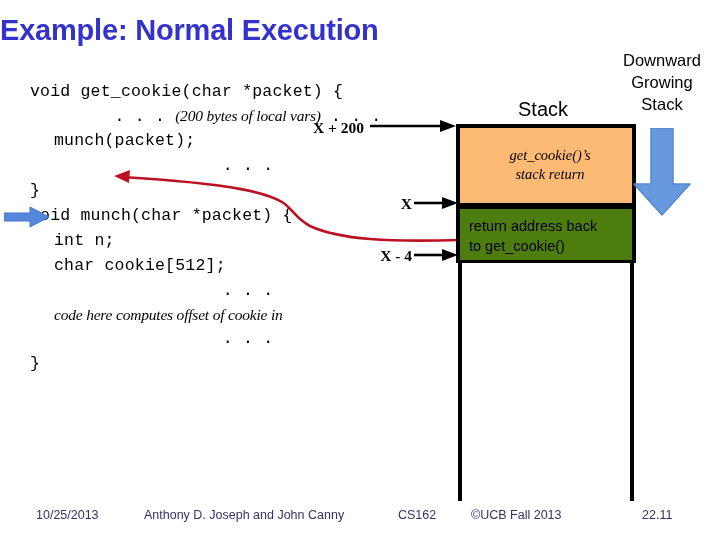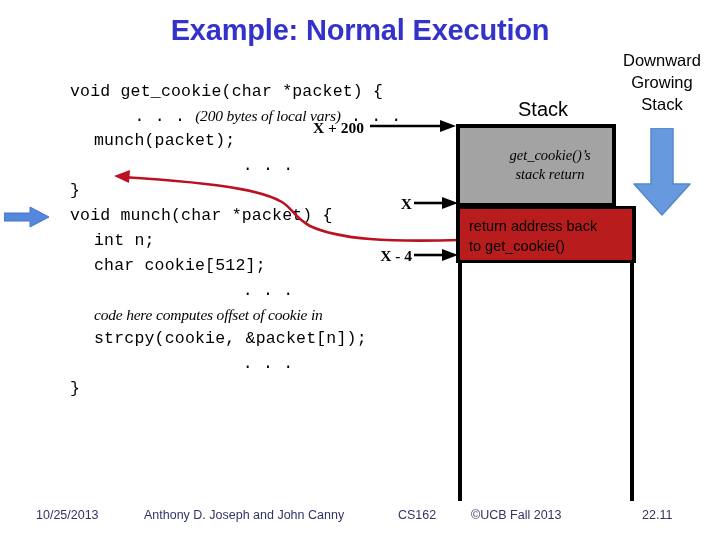--- a/index.html
+++ b/index.html
@@ -15,21 +15,21 @@
     font-family: "Liberation Sans", sans-serif;
     -webkit-font-smoothing: none;
   }
 
   
   #slide-title {
     position: absolute;
     left: 0;
     top: 14px;
     width: 720px;
-    text-align: center;
+    text-align: left;
     font-family: "Liberation Sans", sans-serif;
     font-weight: bold;
     font-size: 29px;
     letter-spacing: -0.2px;
     color: #3333cc;
     white-space: nowrap;
   }
 
   
   #code-block {
@@ -38,21 +38,20 @@
     top: 79px;
     width: 400px;
   }
   .code-line {
     font-family: "Liberation Mono", "DejaVu Sans Mono", monospace;
     font-size: 16.5px;
     line-height: 25px;
     color: #000000;
     white-space: pre;
     letter-spacing: 0.2px;
-    margin-left: 40px;
   }
   .code-line.comment,
   .comment-run {
     font-family: "Liberation Serif", serif;
     font-style: italic;
     font-size: 15.5px;
     letter-spacing: -0.2px;
   }
   .code-line.comment {
     line-height: 23px;
@@ -105,31 +104,31 @@
     height: 139px;
   }
   .stack-cell {
     position: absolute;
     left: 0;
     box-sizing: border-box;
     border: 4px solid #000000;
   }
   #frame-cell {
     top: 0;
-    width: 160px;
+    width: 180px;
     height: 82px;
-    background: #a3a3a3;
+    background: #fdba74;
     border-bottom-width: 3px;
     text-decoration: underline;
   }
   #retaddr-cell {
     top: 82px;
     width: 180px;
     height: 57px;
-    background: #b91c1c;
+    background: #4d7c0f;
     border-top-width: 3px;
     border-bottom-width: 3px;
   }
   #frame-text {
     position: absolute;
     left: 0;
     top: 18px;
     width: 180px;
     text-align: center;
     font-family: "Liberation Serif", serif;
@@ -241,21 +240,20 @@
 
   <div class="code-line indent1">int n;</div>
 
   <div class="code-line indent1">char cookie[512];</div>
 
   <div class="code-line indent2">. . .</div>
 
   <div class="code-line comment indent1">code here computes offset of cookie in</div>
 
 
-  <div class="code-line indent1">strcpy(cookie, &amp;packet[n]);</div>
 
   <div class="code-line indent2">. . .</div>
 
   <div class="code-line">}</div>
 </div>
 
 <svg id="exec-pointer" viewBox="0 0 46 22">
   <polygon points="0,7 26,7 26,1 45,11 26,21 26,15 0,15" fill="#5588dd" stroke="#4477cc" stroke-width="1"></polygon>
 </svg>
 

